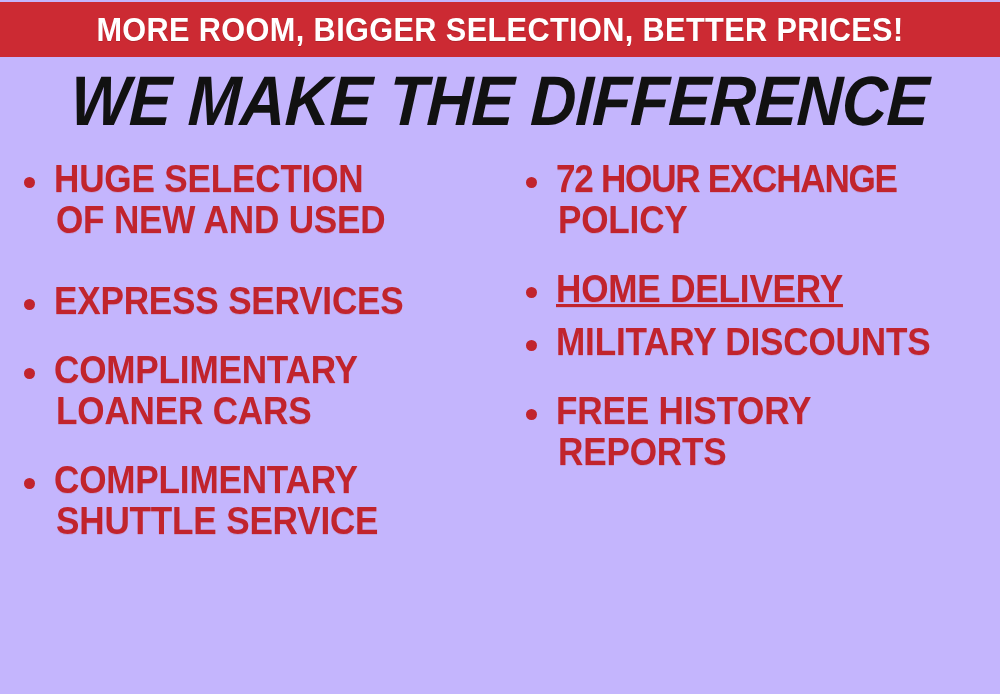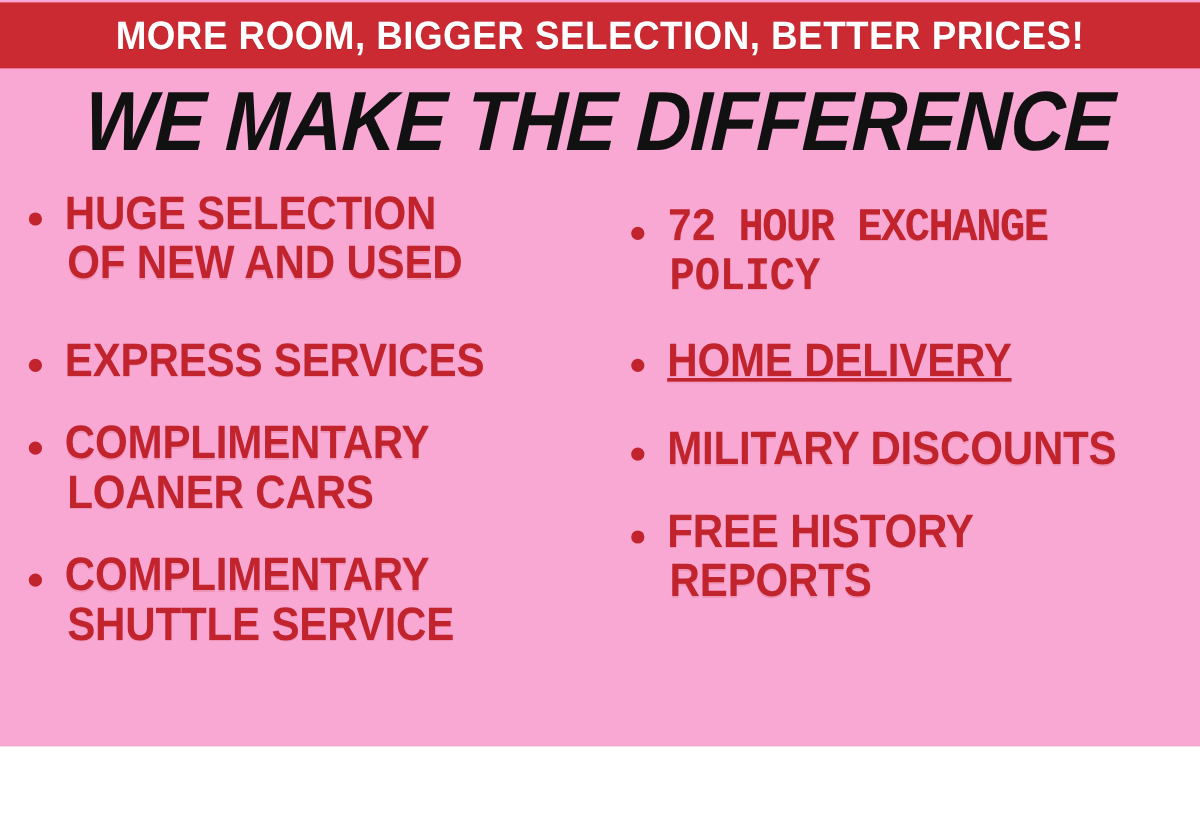--- a/index.html
+++ b/index.html
@@ -11,22 +11,22 @@
     width: 1000px;
     height: 694px;
     overflow: hidden;
     font-family: "Liberation Sans", sans-serif;
     -webkit-font-smoothing: antialiased;
   }
 
   .poster {
     position: relative;
     width: 1000px;
-    height: 622px;
-    background: #f9a8d4;
+    height: 694px;
+    background: #c4b5fd;
   }
 
   
   .banner {
     position: absolute;
     left: 0;
     top: 2px;
     width: 1000px;
     height: 55px;
     background: #cc2a33;
@@ -120,24 +120,24 @@
     margin-left: 2px;
   }
 
   
   .col-left  .bullet-item.i0 { margin-top: 0px;  }
   .col-left  .bullet-item.i1 { margin-top: 40px; }
   .col-left  .bullet-item.i2 { margin-top: 27px; }
   .col-left  .bullet-item.i3 { margin-top: 28px; }
   .col-left  .bullet-item.i4 { margin-top: 28px; }
 
-  .col-right .bullet-item.i0 { margin-top: 12px; font-family: Liberation Mono, monospace;  }
+  .col-right .bullet-item.i0 { margin-top: 0px;  }
   .col-right .bullet-item.i1 { margin-top: 28px; text-decoration: underline; }
   .col-right .bullet-item.i2 { margin-top: 26px; }
-  .col-right .bullet-item.i3 { margin-top: 33px; }
+  .col-right .bullet-item.i3 { margin-top: 12px; }
   .col-right .bullet-item.i4 { margin-top: 28px; }
   .col-right .bullet-item.i5 { margin-top: 28px; }
 
   
   .tight { letter-spacing: -1.4px; }
 </style>
 </head>
 <body>
 
 <div class="poster">

